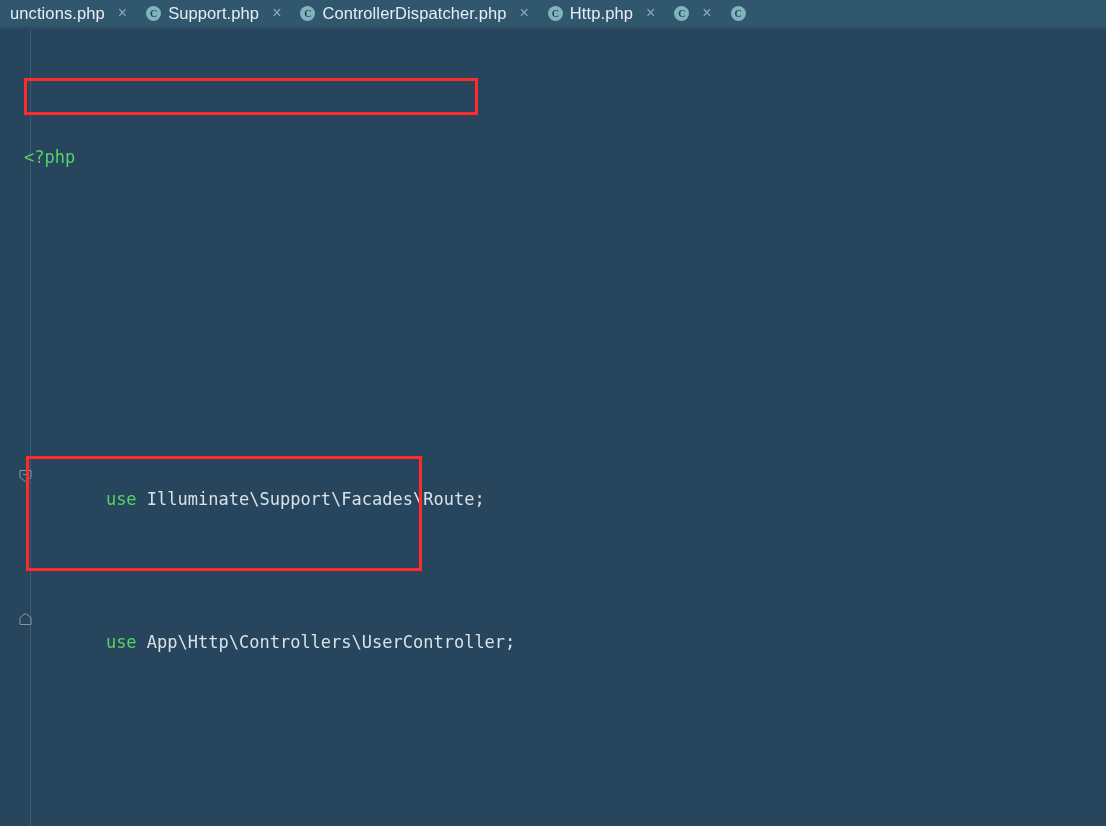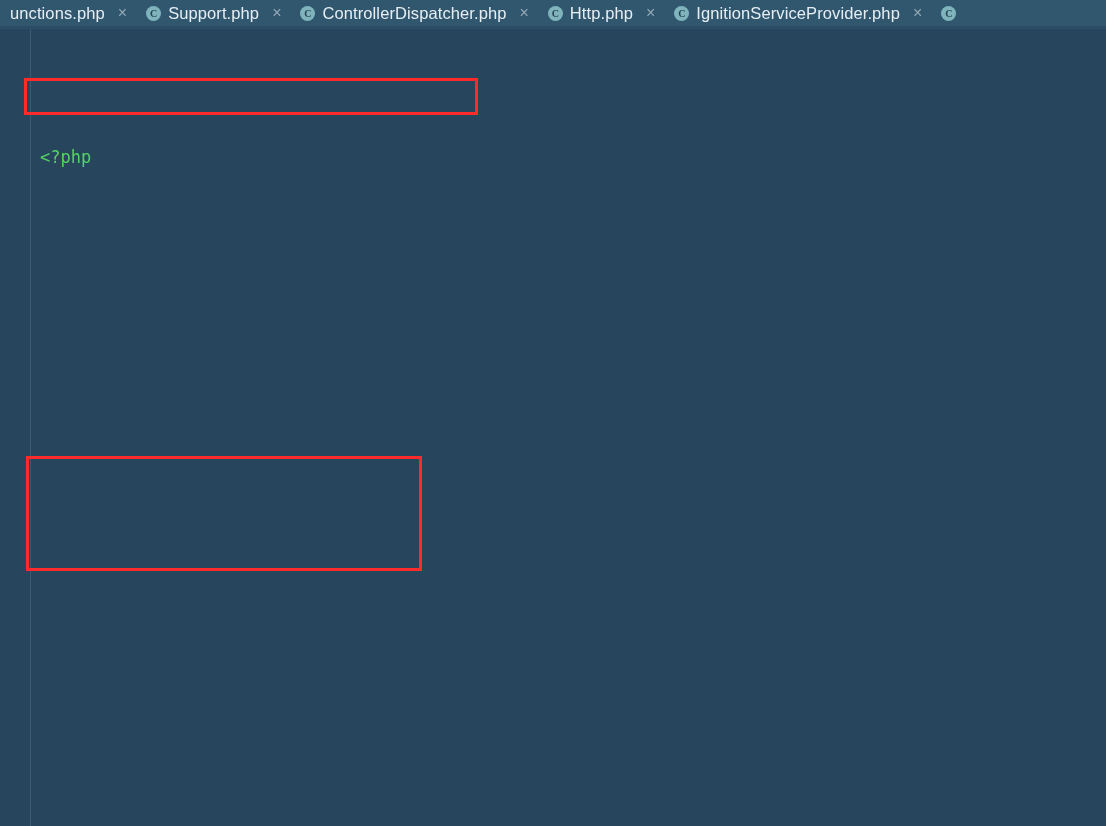--- a/index.html
+++ b/index.html
@@ -49,21 +49,21 @@
   .gutter-line{
     position:absolute;left:30px;top:0;width:1px;height:797px;
     background:#3d5b70;
   }
   .code{
     position:absolute;left:0;top:0;width:1106px;
     font-size:17px;line-height:28.5px;
     white-space:pre;
   }
   .line{
-    position:relative;height:28.5px;padding-left:40px;
+    position:relative;height:28.5px;padding-left:24px;
     color:#c7d3da;
   }
 
   
   .fold{
     position:absolute;left:19px;top:50%;transform:translateY(-50%);
     width:13px;height:13px;line-height:1;
   }
   .fold svg{display:block;}
 
@@ -104,21 +104,20 @@
     </div>
 
     <div class="tab">
       <span class="tab-icon">C</span>
       <span class="tab-label">Http.php</span>
       <span class="tab-close">×</span>
     </div>
 
     <div class="tab">
       <span class="tab-icon">C</span>
-      <span class="tab-label">IgnitionServiceProvider.php</span>
       <span class="tab-close">×</span>
     </div>
 
     <div class="tab">
       <span class="tab-icon">C</span>
     </div>
   </div>
   <div class="tabbar-underline"></div>
 
   <div class="editor">
@@ -126,22 +125,39 @@
 
     <div class="code">
 
       
       <div class="line"><span class="kw">&lt;?php</span></div>
 
       
       <div class="line"></div>
 
       
-
-      
+      <div class="line">
+        <span class="fold">
+          <svg width="13" height="13" viewBox="0 0 13 13">
+              <path d="M1 1 h11 v7 l-5.5 4 L1 8 Z" fill="none" stroke="#7e98ab" stroke-width="1"></path>
+              <path d="M4 5 h5" stroke="#7e98ab" stroke-width="1"></path>
+            </svg>
+        </span>
+        <span class="kw">use</span><span class="plain"> </span><span class="plain">Illuminate\Support\Facades\Route;</span>
+      </div>
+
+      
+      <div class="line">
+        <span class="fold">
+          <svg width="13" height="13" viewBox="0 0 13 13">
+              <path d="M1 12 h11 v-7 L6.5 1 L1 5 Z" fill="none" stroke="#7e98ab" stroke-width="1"></path>
+            </svg>
+        </span>
+        <span class="kw">use</span><span class="plain"> </span><span class="plain">App\Http\Controllers\UserController;</span>
+      </div>
 
       
       <div class="line"></div>
 
       
       
 
       
       
       

